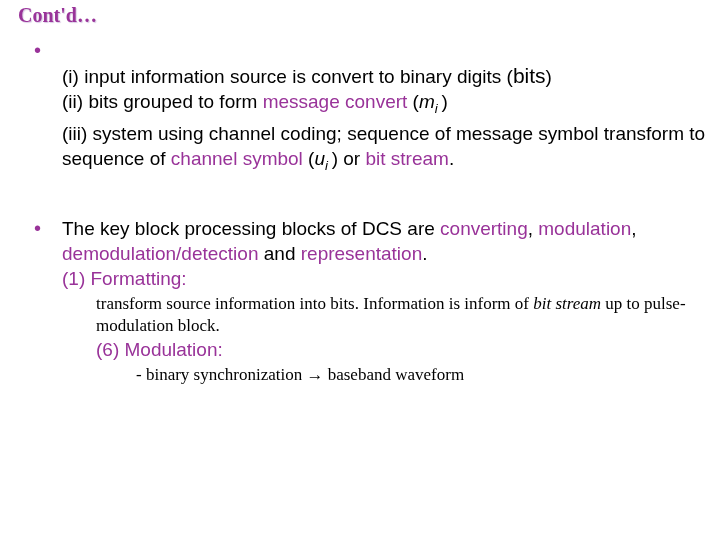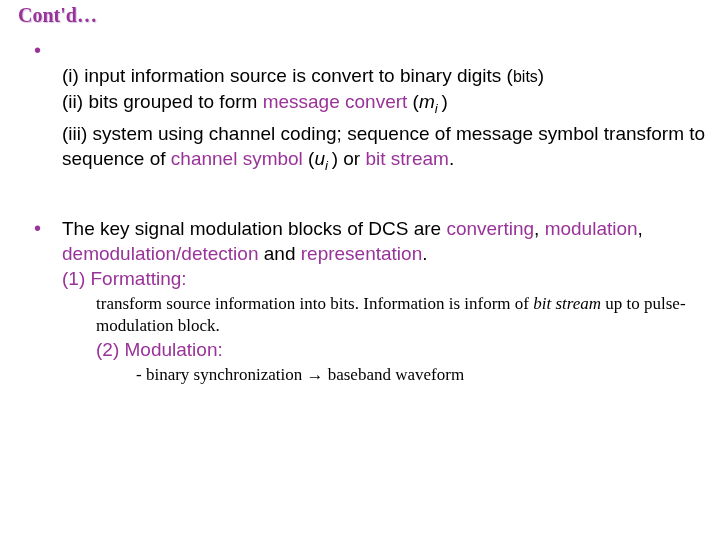--- a/index.html
+++ b/index.html
@@ -48,21 +48,21 @@
     flex: 0 0 28px;
   }
   .body {
     font-size: 19px;
     line-height: 25px;
     color: #000;
   }
   .gap {
     height: 38px;
   }
-  .bits-small { font-size: 16px; margin-top: 24px; }
+  .bits-small { font-size: 21px; margin-top: 24px; }
   .purple { color: #993399; }
   .em-i { font-style: italic; }
   .sub {
     font-style: italic;
     font-size: 0.7em;
     vertical-align: sub;
   }
   .sublist {
     margin-left: 62px;
     font-size: 17px;
@@ -90,31 +90,31 @@
         <span>(ii) bits grouped to form </span><span class="purple">message convert</span><span> (</span><span class="em-i">m</span><span class="sub">i </span><span>)</span><br>
         <span>(iii) system using channel coding; sequence of message symbol transform to sequence of </span><span class="purple">channel symbol</span><span> (</span><span class="em-i">u</span><span class="sub">i </span><span>) or </span><span class="purple">bit stream</span><span>.</span>
       </div>
     </div>
 
     <div class="gap"></div>
 
     <div class="item">
       <div class="bullet">•</div>
       <div class="body">
-        <span>The key signal modulation blocks of DCS are </span><span class="purple">converting</span><span>, </span><span class="purple">modulation</span><span>, </span><span class="purple">demodulation/detection</span><span> and </span><span class="purple">representation</span><span>.</span><br>
+        <span>The key block processing blocks of DCS are </span><span class="purple">converting</span><span>, </span><span class="purple">modulation</span><span>, </span><span class="purple">demodulation/detection</span><span> and </span><span class="purple">representation</span><span>.</span><br>
         <span class="purple">(1) Formatting:</span>
       </div>
     </div>
 
     <div class="sublist">
       <span>transform source information into bits. Information is inform of </span><span class="em-i">bit stream</span><span> up to pulse-modulation block.</span>
     </div>
 
     <div style="margin-left:62px;" class="body">
-      <span class="purple" style="font-size:19px;">(2) Modulation:</span>
+      <span class="purple" style="font-size:19px;">(6) Modulation:</span>
     </div>
 
     <div class="sublist indent2">
       <span>- binary synchronization </span><span class="arrow">→</span><span> baseband waveform</span>
     </div>
 
   </div>
 </div>
 
 </body></html>

